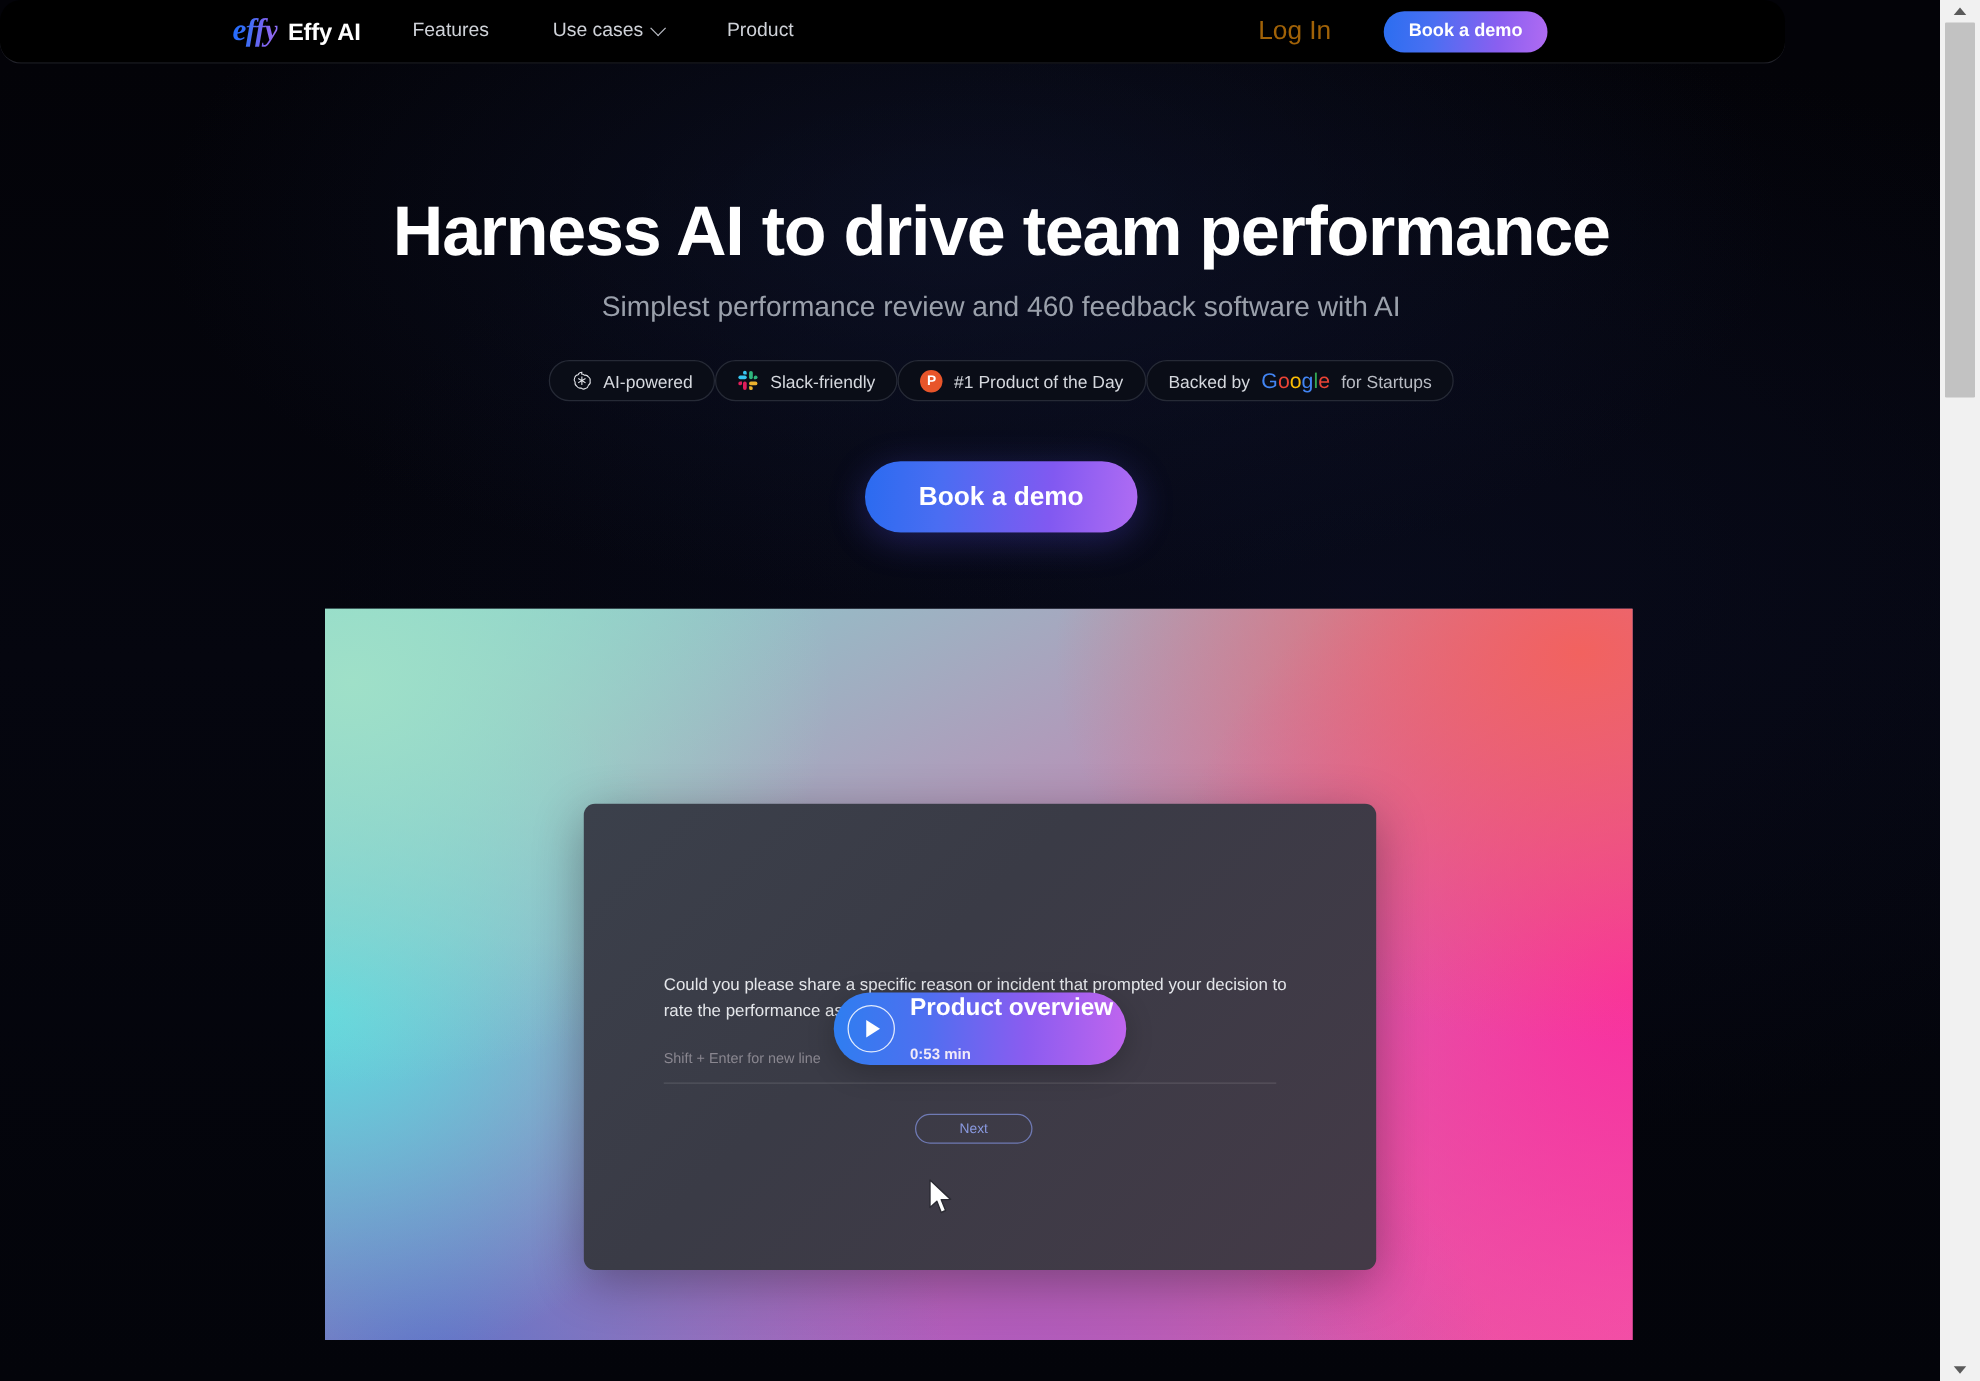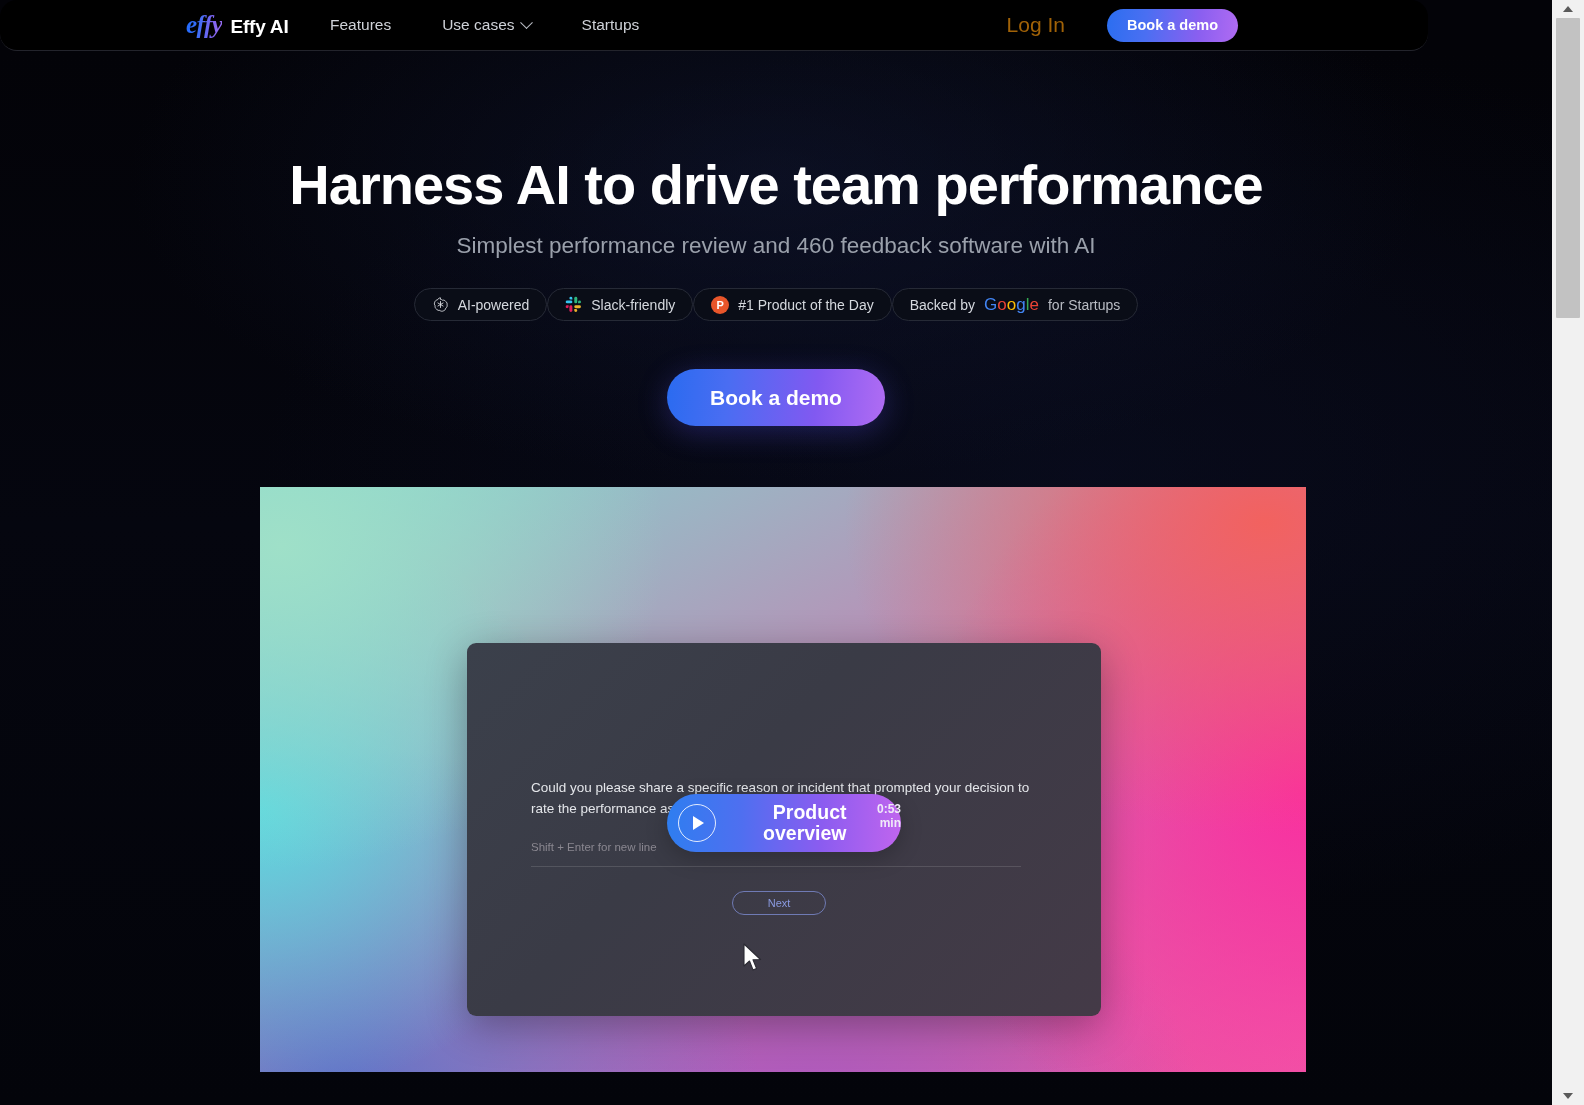--- a/index.html
+++ b/index.html
@@ -127,20 +127,21 @@
   
   #hero {
     position: absolute;
     left: 0; top: 51px;
     width: 1552px;
     height: 1054px;
     background:
       radial-gradient(900px 420px at 50% 12%, rgba(20,28,60,0.45) 0%, rgba(3,3,10,0) 72%),
       radial-gradient(1100px 600px at 70% 40%, rgba(12,16,40,0.5) 0%, rgba(3,3,10,0) 75%),
       linear-gradient(180deg, #030308 0%, #05060f 45%, #03040a 100%);
+    padding-left: 25px;
   }
 
   .hero-title {
     position: absolute;
     top: 103px;
     width: 1552px;
     text-align: center;
     font-size: 56px;
     font-weight: bold;
     color: #ffffff;
@@ -328,21 +329,21 @@
     justify-content: center;
     flex: 0 0 auto;
   }
   .play-tri {
     width: 0; height: 0;
     border-left: 11px solid #fff;
     border-top: 7px solid transparent;
     border-bottom: 7px solid transparent;
     margin-left: 3px;
   }
-  .play-texts { display: flex; flex-direction: row; gap: 19px; text-align: right; }
+  .play-texts { display: flex; flex-direction: column; gap: 19px; }
   .play-title { font-size: 19.5px; font-weight: bold; color: #fff; line-height: 1.1; }
   .play-time { font-size: 12px; font-weight: bold; color: #f0eaf8; }
 
   
   #scrollbar {
     position: absolute;
     right: 0; top: 0;
     width: 32px;
     height: 1105px;
     background: #f1f1f1;
@@ -399,21 +400,21 @@
 
       <div class="nav-links">
         <div class="nav-link">
           <span>Features</span>
         </div>
         <div class="nav-link">
           <span>Use cases</span>
           <span class="chev"></span>
         </div>
         <div class="nav-link">
-          <span>Startups</span>
+          <span>Product</span>
         </div>
       </div>
 
       <div class="nav-right">
         <span class="nav-login">Log In</span>
         <button class="btn-demo-sm">Book a demo</button>
       </div>
     </div>
 
     <div id="hero">

